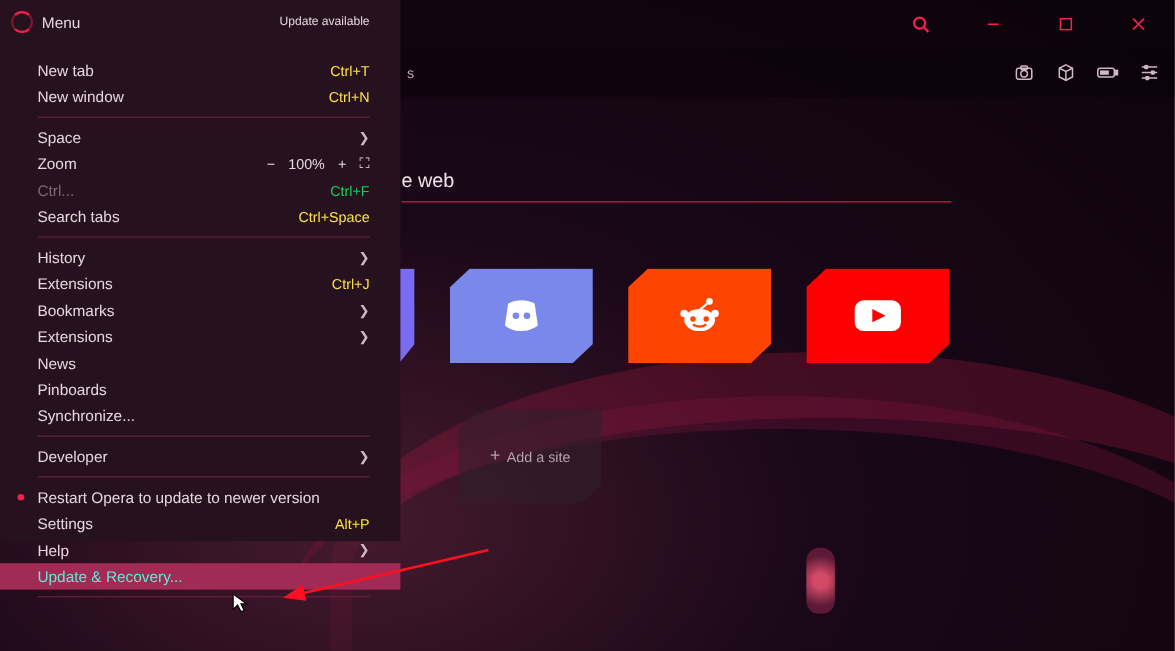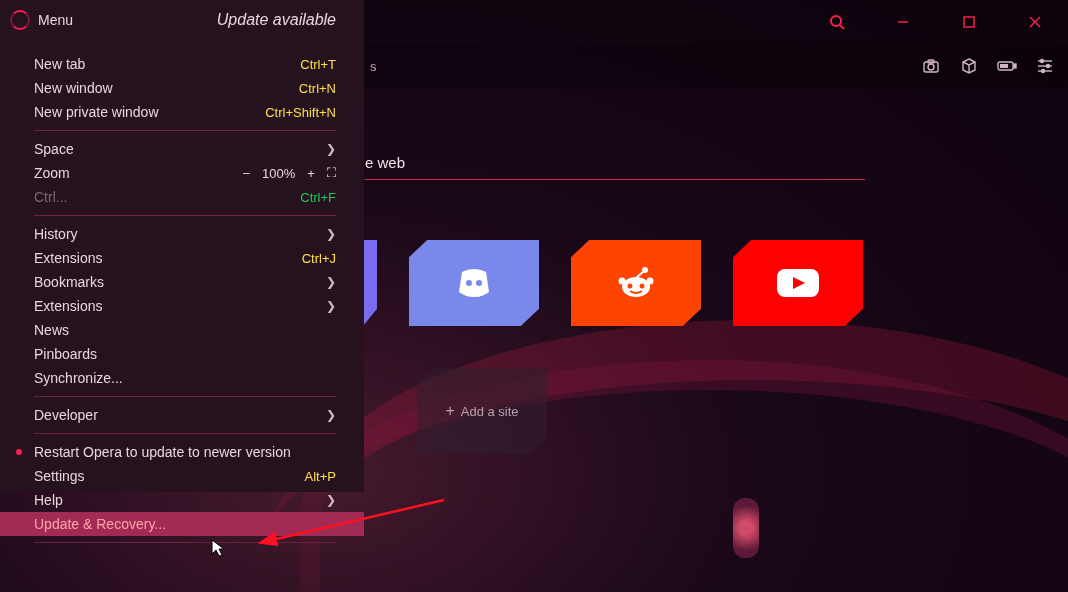--- a/index.html
+++ b/index.html
@@ -39,21 +39,21 @@
   }
   .win-btn { width:46px; height:34px; display:flex; align-items:center; justify-content:center; cursor:pointer;}
   .search-icon-svg{stroke:#fa1e4e;fill:none;stroke-width:2;}
   
   .addrbar { position:absolute; top:44px; left:0; right:0; height:44px; background:rgba(5,1,8,0.4); display:flex; align-items:center; justify-content:flex-end; padding-right:12px; gap:16px;}
   .addr-s { color:#c8a8b8; font-size:13px; position:absolute; left:370px;}
   .addr-icon{width:22px;height:22px;display:flex;align-items:center;justify-content:center;color:#cfb6c1;cursor:pointer;}
 
   
   .main { position:absolute; left:365px; top:100px; right:20px; }
-  .heading { color:#eee4ea; font-size:15px; margin-top:54px; margin-bottom:8px; }
+  .heading { color:#eee4ea; font-size:18px; margin-top:54px; margin-bottom:8px; }
   .hr-accent { height:1px; background:#e0214d; width:500px; margin-bottom:60px;}
   .tiles { display:flex; gap:32px; flex-wrap:wrap;}
   .tile {
     width:130px; height:86px;
     display:flex; align-items:center; justify-content:center;
     cursor:pointer;
     clip-path: polygon(14% 0, 100% 0, 100% 80%, 86% 100%, 0 100%, 0 20%);
     color:#fff;
   }
   .tile.partial { width:20px; margin-left:-8px; background:#7a6cf0; clip-path: polygon(0 0,100% 0,100% 80%,30% 100%,0 100%);}
@@ -72,29 +72,29 @@
   .menu {
     position:absolute; top:0; left:0; width:364px; height:492px;
     background:#26121e;
     color:#e8d6de;
     font-size:14px;
     display:flex; flex-direction:column;
   }
   .menu-header{ display:flex; align-items:center; justify-content:space-between; padding:10px 28px 10px 10px;}
   .menu-header .logo{width:20px;height:20px;border-radius:50%;border:2.5px solid #fa1e4e;border-left-color:rgba(250,30,78,.4);border-right-color:rgba(250,30,78,.4);}
   .menu-title{margin-left:8px;flex:1;}
-  .menu-upd{font-size:16px;font-style:italic;}
+  .menu-upd{font-size:11px;}
   .menu ul{list-style:none;}
   .menu li{display:flex;align-items:center;justify-content:space-between;padding:4px 28px 4px 34px;cursor:pointer;min-height:23px;position:relative;}
   .menu li .lbl{ }
   .menu li .sc{font-size:13px;color:#fde047;}
   .menu li .chev{font-size:12px;color:#d1b9c3;}
   .menu li.disabled{color:#7d6572;}
   .menu li.disabled .sc{color:#22c55e;}
-  .menu li.highlight{background:#a22b55;color:#fca5a5;}
+  .menu li.highlight{background:#a22b55;color:#5eead4;}
   .menu li.dot::before{content:"";position:absolute;left:16px;top:50%;transform:translateY(-50%);width:6px;height:6px;background:#fa1e4e;border-radius:50%;}
   .sep{height:1px;background:#6e2040;margin:6px 28px 6px 34px;}
   .zoom-ctrl{display:flex;align-items:center;gap:10px;font-size:13px;}
   .zoom-ctrl .zbtn{cursor:pointer;padding:0 2px;}
   .zoom-ctrl .full{cursor:pointer;}
 
   
   .arrow { position:absolute; left:216px; top:498px; pointer-events:none;}
   .cursor { position:absolute; left:210px; top:538px; pointer-events:none;}
 
@@ -219,41 +219,41 @@
   <div class="sep"></div>
   <ul id="menu-body">
       <li>
         <span class="lbl">New tab</span>
         <span class="sc">Ctrl+T</span>
       </li>
       <li>
         <span class="lbl">New window</span>
         <span class="sc">Ctrl+N</span>
       </li>
-      <li>
-        <span class="lbl">New private window</span>
-        <span class="sc">Ctrl+Shift+N</span>
-      </li>
       <div class="sep"></div>
       <li>
         <span class="lbl">Space</span>
         <span class="chev">❯</span>
       </li>
       <li>
         <span class="lbl">Zoom</span>
         <span class="zoom-ctrl">
           <span class="zbtn">−</span>
           <span>100%</span>
           <span class="zbtn">+</span>
           <span class="full">⛶</span>
         </span>
       </li>
       <li class="disabled">
         <span class="lbl">Ctrl...</span>
         <span class="sc">Ctrl+F</span>
+      </li>
+      <li>
+        <span class="lbl">Search tabs</span>
+        <span class="sc">Ctrl+Space</span>
       </li>
       <div class="sep"></div>
       <li>
         <span class="lbl">History</span>
         <span class="chev">❯</span>
       </li>
       <li>
         <span class="lbl">Extensions</span>
         <span class="sc">Ctrl+J</span>
       </li>

